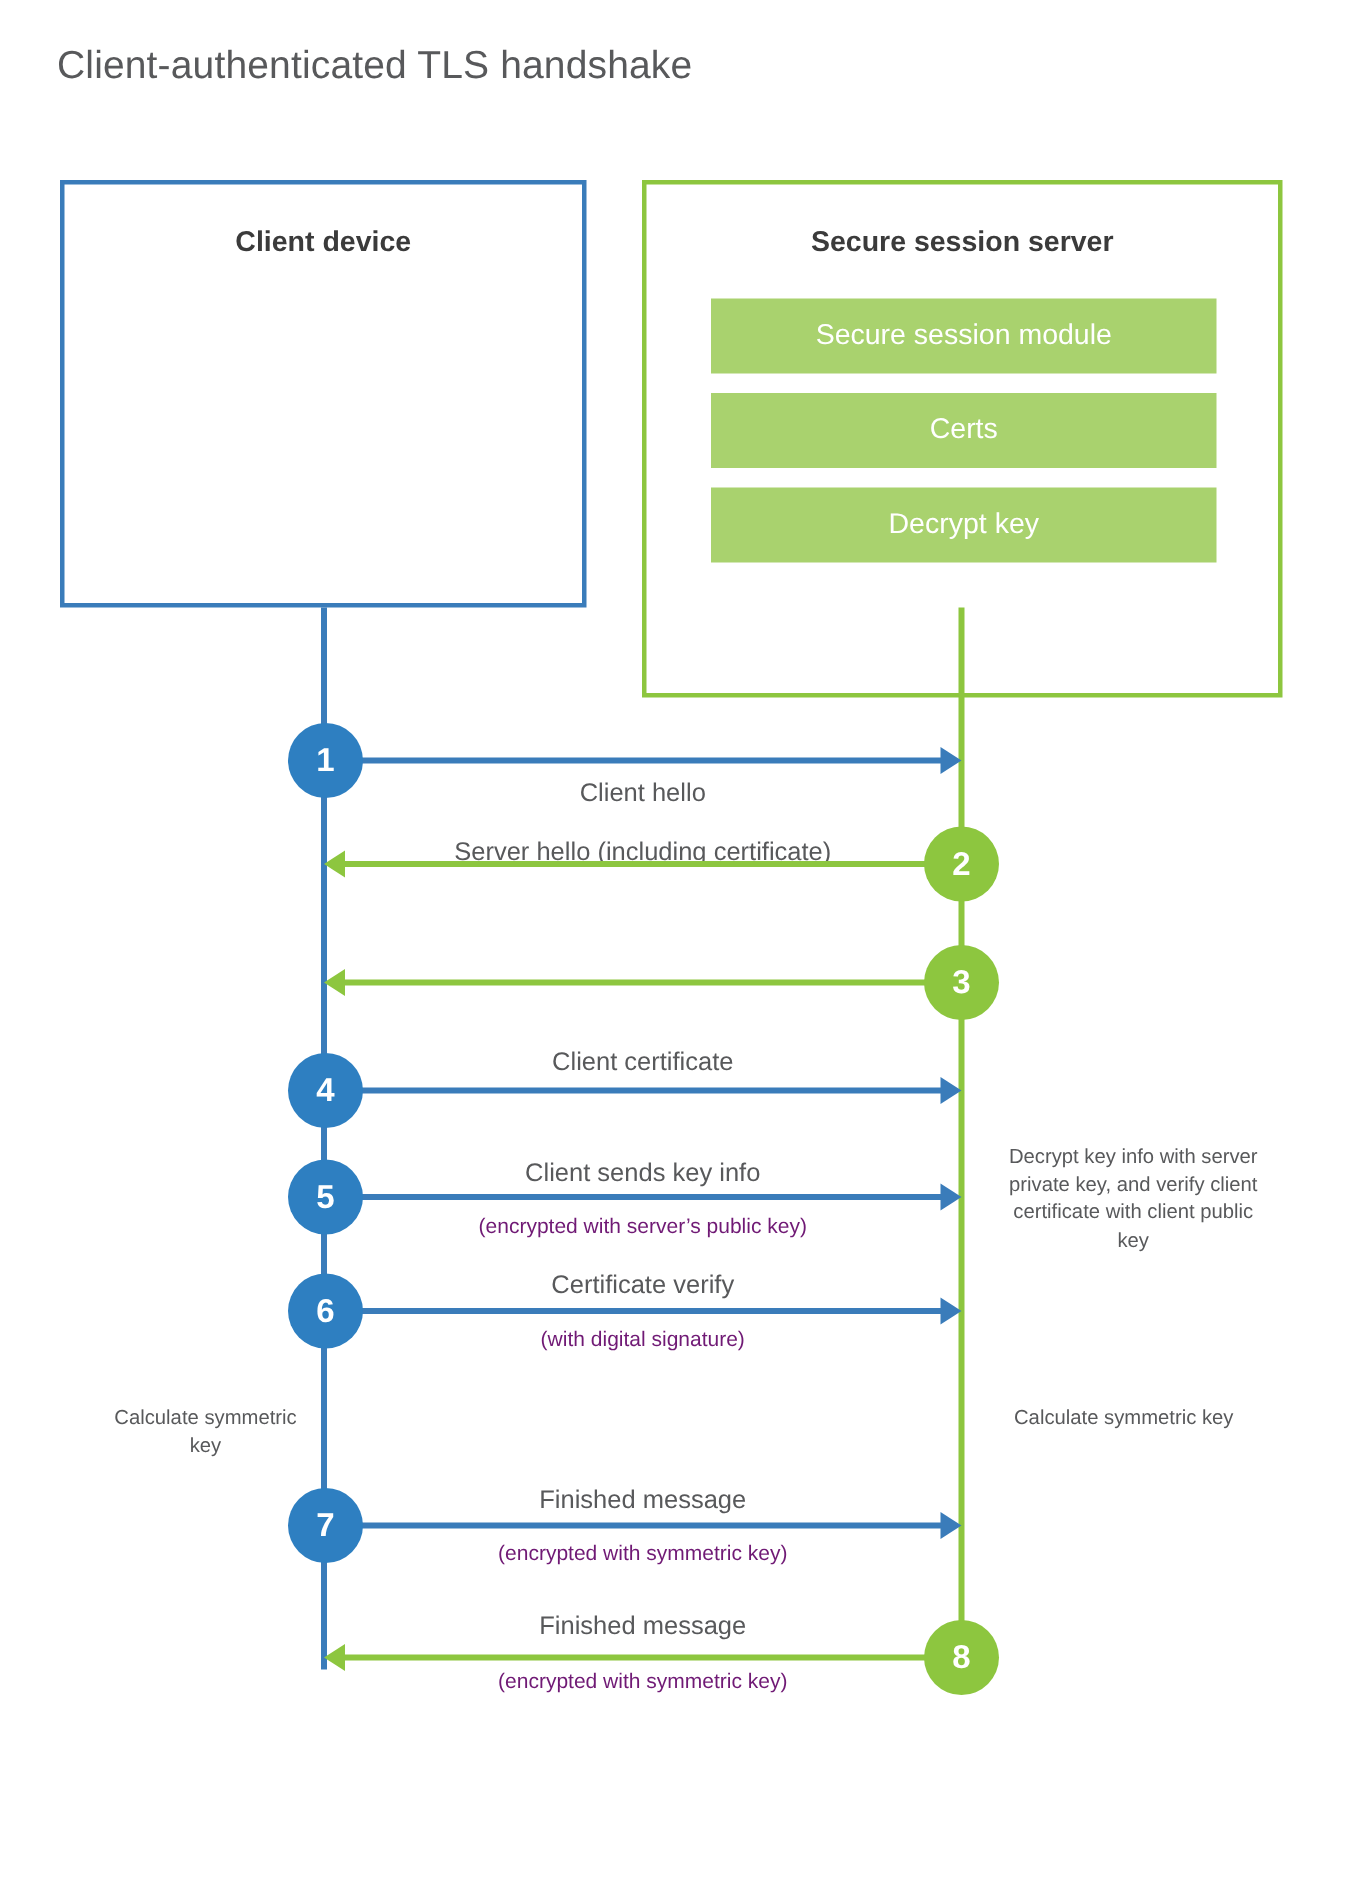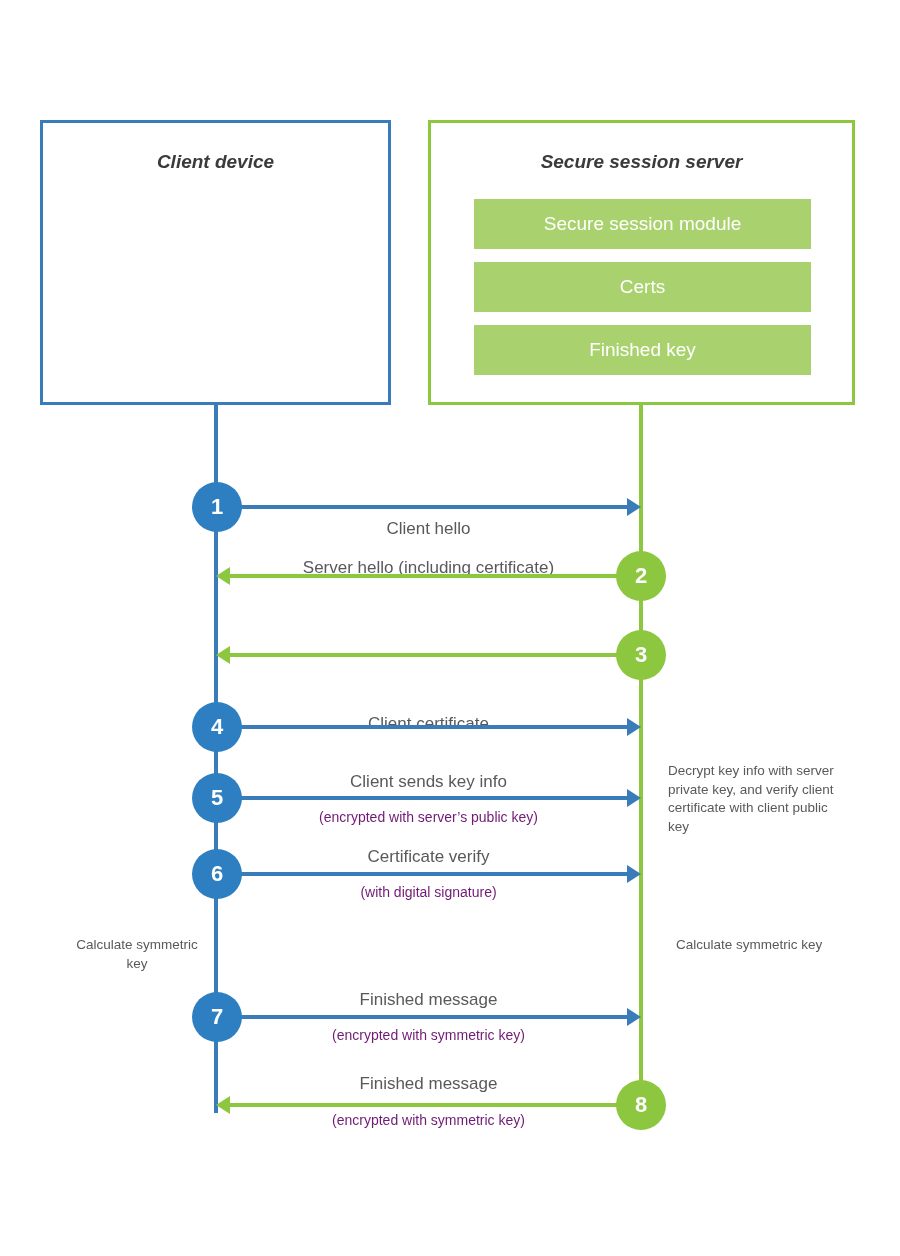--- a/index.html
+++ b/index.html
@@ -41,32 +41,31 @@
     left: 40px;
     top: 120px;
     width: 351px;
     height: 285px;
     border: 3px solid #3a7cba;
   }
   #server-box {
     left: 428px;
     top: 120px;
     width: 427px;
-    height: 285px;
+    height: 345px;
     border: 3px solid #8dc63f;
   }
   .actor-title {
     position: absolute;
     left: 0;
     width: 100%;
     text-align: center;
     font-size: 19px;
     font-weight: bold;
     color: #3b3b3b;
-    font-style: italic;
   }
   #client-box .actor-title { top: 28px; }
   #server-box .actor-title { top: 28px; }
 
   .inner-block {
     position: absolute;
     box-sizing: border-box;
     display: flex;
     align-items: center;
     justify-content: center;
@@ -165,69 +164,71 @@
   .side-note {
     position: absolute;
     font-size: 13.5px;
     color: #58595b;
     line-height: 1.38;
   }
   #note-decrypt {
     left: 668px;
     top: 762px;
     width: 175px;
+    text-align: center;
   }
   #note-calc-client {
     left: 72px;
     top: 936px;
     width: 130px;
     text-align: center;
   }
   #note-calc-server {
     left: 676px;
     top: 936px;
     width: 150px;
     text-align: left;
   }
 </style>
 </head>
 <body>
 
 <div id="diagram-root">
 
+  <div class="page-title">Client-authenticated TLS handshake</div>
 
   <div class="actor-box" id="client-box">
     <div class="actor-title">Client device</div>
   </div>
 
   <div class="actor-box" id="server-box">
     <div class="actor-title">Secure session server</div>
     <div class="inner-block server-inner" id="server-block-0">Secure session module</div>
     <div class="inner-block server-inner" id="server-block-1">Certs</div>
-    <div class="inner-block server-inner" id="server-block-2">Finished key</div>
+    <div class="inner-block server-inner" id="server-block-2">Decrypt key</div>
   </div>
 
   <div class="lifeline" id="client-lifeline"></div>
   <div class="lifeline" id="server-lifeline"></div>
 
   <div class="msg-label" style="left:216px; top:478px; width:425px;margin-top:41px;">Client hello</div>
   <div class="msg-line blue" style="left:216px; top:505px; width:412px;"></div>
   <div class="arrow-head right blue" style="left:627px; top:498px;"></div>
   <div class="step-circle blue" style="left:192px; top:482px;">1</div>
 
   <div class="msg-label" style="left:216px; top:558px; width:425px;">Server hello (including certificate)</div>
   <div class="msg-line green" style="left:230px; top:574px; width:411px;"></div>
   <div class="arrow-head left green" style="left:216px; top:567px;"></div>
   <div class="step-circle green" style="left:616px; top:551px;">2</div>
 
   <div class="msg-line green" style="left:230px; top:653px; width:411px;"></div>
   <div class="arrow-head left green" style="left:216px; top:646px;"></div>
   <div class="step-circle green" style="left:616px; top:630px;">3</div>
 
-  <div class="msg-label" style="left:216px; top:698px; width:425px;margin-top:16px;">Client certificate</div>
+  <div class="msg-label" style="left:216px; top:698px; width:425px;">Client certificate</div>
   <div class="msg-line blue" style="left:216px; top:725px; width:412px;"></div>
   <div class="arrow-head right blue" style="left:627px; top:718px;"></div>
   <div class="step-circle blue" style="left:192px; top:702px;">4</div>
 
   <div class="msg-label" style="left:216px; top:772px; width:425px;">Client sends key info</div>
   <div class="msg-line blue" style="left:216px; top:796px; width:412px;"></div>
   <div class="arrow-head right blue" style="left:627px; top:789px;"></div>
   <div class="msg-sub" style="left:216px; top:809px; width:425px;">(encrypted with server’s public key)</div>
   <div class="step-circle blue" style="left:192px; top:773px;">5</div>
 

